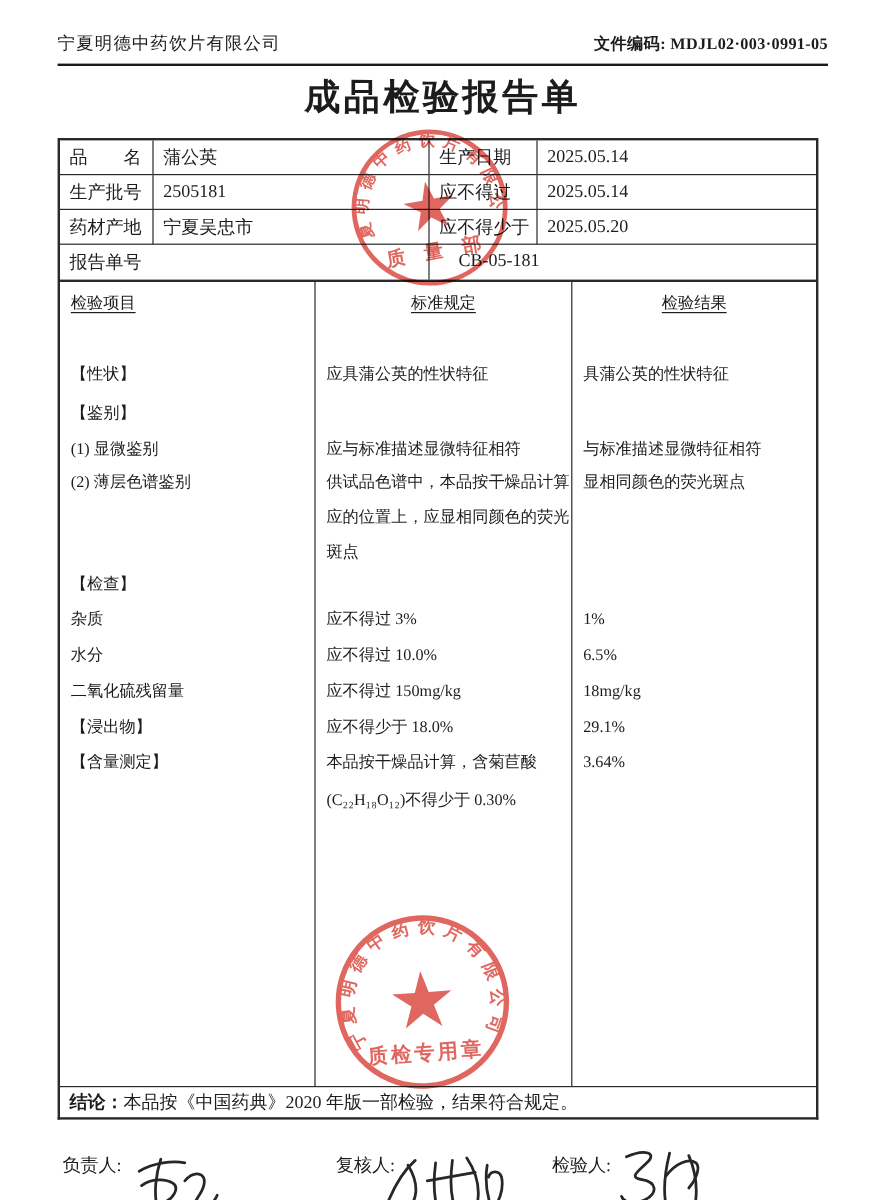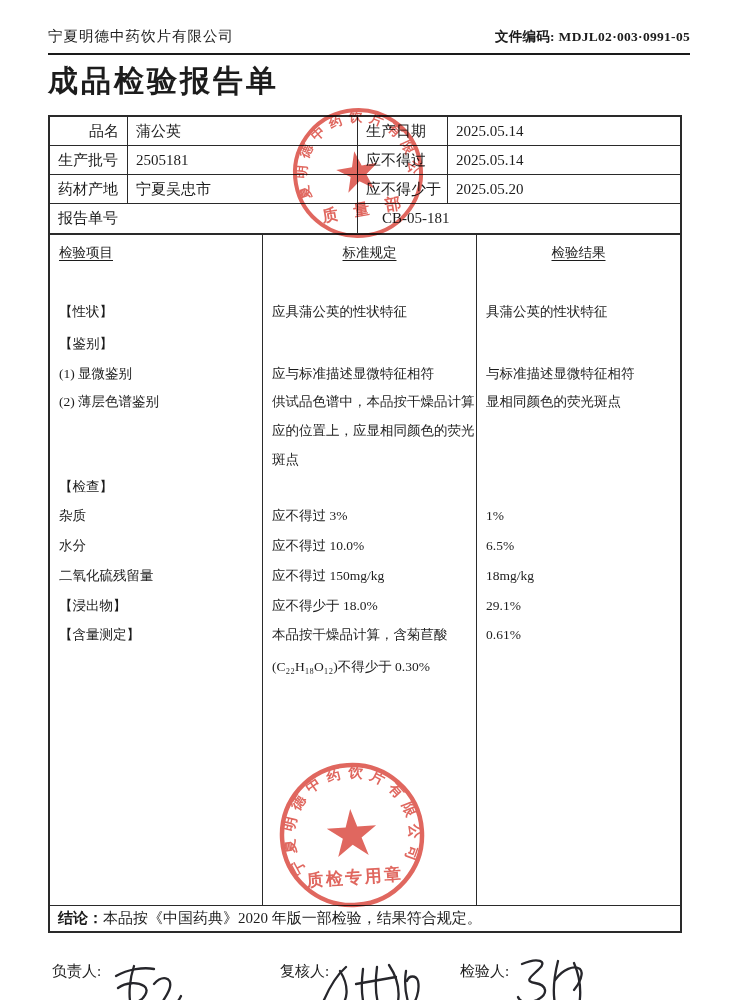--- a/index.html
+++ b/index.html
@@ -7,33 +7,33 @@
   .page {
     position:relative; width:741px; height:1000px; margin:0 auto;
     background:#ffffff; overflow:hidden;
     font-family:"Liberation Serif","DejaVu Serif",serif;
     color:#1c1c1c;
   }
   
   .hdr-company { position:absolute; left:48px; top:27px; font-size:14.5px; letter-spacing:1px; }
   .hdr-code { position:absolute; right:51px; top:28px; font-size:13.5px; font-weight:700; letter-spacing:.3px; }
   .hdr-rule { position:absolute; left:48px; top:53px; width:642px; height:2px; background:#1a1a1a; }
-  .doc-title { position:absolute; left:48px; top:61px; width:642px; 
+  .doc-title { position:absolute; left:48px; top:61px; width:642px; text-align:center;
     font-size:30px; font-weight:700; letter-spacing:3px; }
   
   .info-table { position:absolute; left:48px; top:115px; width:634px; height:120px;
     border:2px solid #2a2a2a; display:grid;
     grid-template-columns:78px 230px 90px 1fr; grid-template-rows:repeat(4,1fr);
     font-size:15px; }
   .info-table .cell { border-right:1.4px solid #2a2a2a; border-bottom:1.4px solid #2a2a2a;
     display:flex; align-items:center; padding:0 8px; white-space:nowrap; overflow:visible; }
   .info-table .cell.last { border-right:none; }
   .info-table .cell.bottom { border-bottom:none; }
   .info-table .span2 { grid-column:span 2; }
-  .jlabel { display:inline-block; width:60px; text-align:justify; text-align-last:justify;margin-left:31px; }
+  .jlabel { display:inline-block; width:60px; text-align:justify; text-align-last:justify; }
   
   .main-table { position:absolute; left:48px; top:235px; width:634px; height:698px;
     border:2px solid #2a2a2a; border-top:none; font-size:13.5px; }
   .spec-body { position:absolute; left:0; top:0; right:0; height:670px; }
   .spec-col { position:absolute; top:0; height:100%;text-decoration:underline; }
   .col1 { left:0; width:212px; }
   .col2 { left:212px; width:214px; border-left:1.4px solid #2a2a2a; }
   .col3 { left:426px; right:0; border-left:1.4px solid #2a2a2a; }
   .ln { position:absolute; left:9px; right:4px; white-space:nowrap; line-height:18px; }
   .spec-head { text-decoration:underline; text-underline-offset:3px; }
@@ -122,21 +122,21 @@
 
       <div class="spec-col col3">
         <div class="ln spec-head center" style="top:9px">检验结果</div>
         <div class="ln" style="top:68px">具蒲公英的性状特征</div>
         <div class="ln" style="top:130px">与标准描述显微特征相符</div>
         <div class="ln" style="top:158px">显相同颜色的荧光斑点</div>
         <div class="ln" style="top:272px">1%</div>
         <div class="ln" style="top:302px">6.5%</div>
         <div class="ln" style="top:332px">18mg/kg</div>
         <div class="ln" style="top:362px">29.1%</div>
-        <div class="ln" style="top:391px">0.61%</div>
+        <div class="ln" style="top:391px">3.64%</div>
       </div>
     </div>
 
     <div class="conclusion">
       <b>结论：</b>
       <span>本品按《中国药典》2020 年版一部检验，结果符合规定。</span>
     </div>
   </div>
 
   <div class="sig-row">

